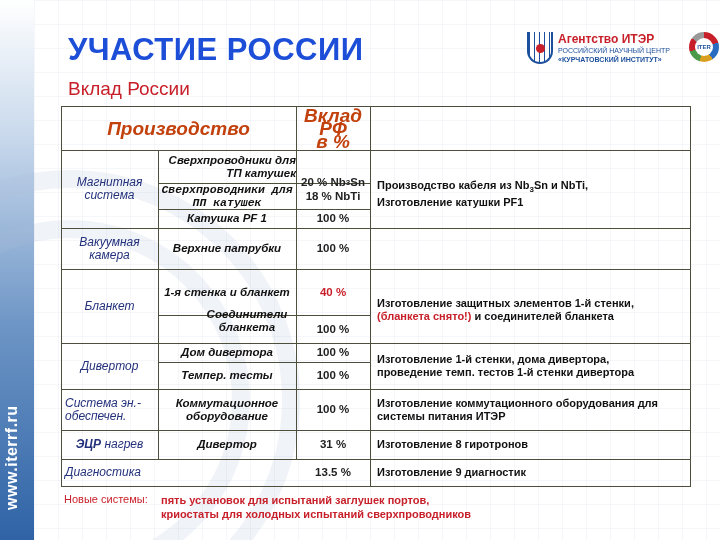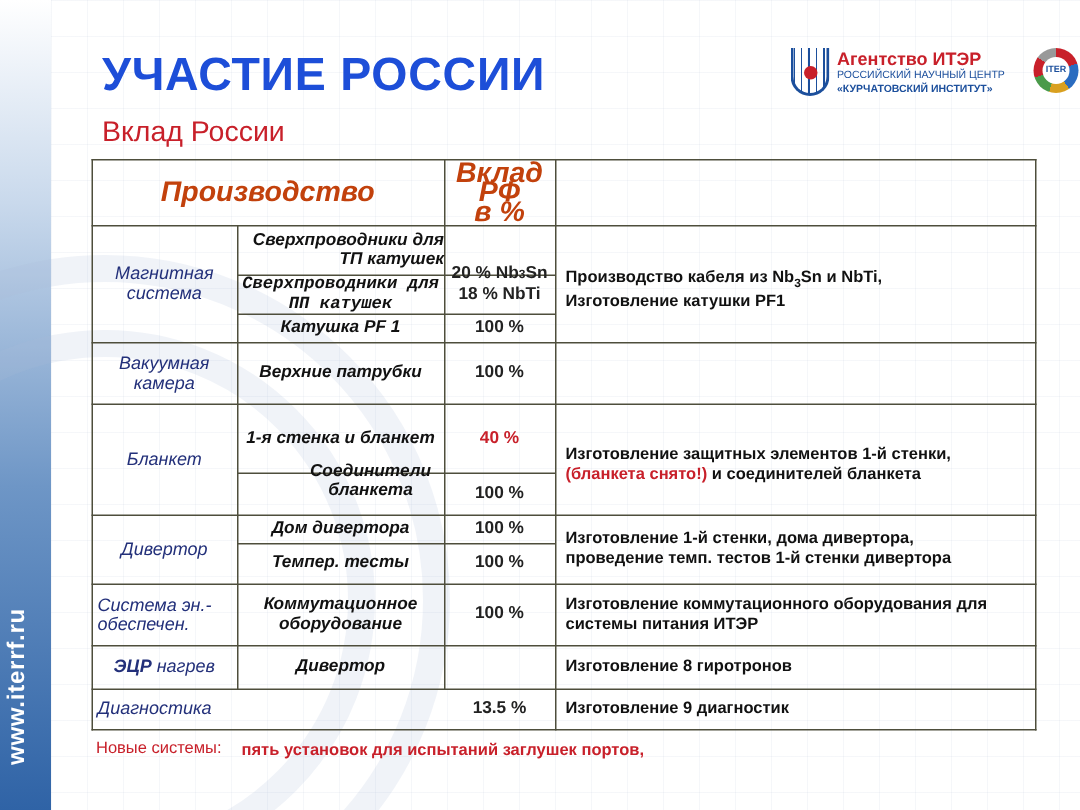--- a/index.html
+++ b/index.html
@@ -168,23 +168,25 @@
   <div class="cell col1" style="left:0;top:283px;width:97px;height:41px;text-align:left;justify-content:flex-start;padding-left:4px;">Система эн.- обеспечен.</div>
   <div class="cell col2" style="left:97px;top:283px;width:138px;height:41px;padding:18px 18px;">Коммутационное оборудование</div>
   <div class="cell col3" style="left:235px;top:283px;width:74px;height:41px;">100 %</div>
   <div class="cell col4" style="left:309px;top:283px;width:320px;height:41px;padding-right:10px;">Изготовление коммутационного оборудования для системы питания ИТЭР</div>
 
   <div class="cell col1" style="left:0;top:324px;width:97px;height:29px;">
     <span style="font-weight:bold;">ЭЦР</span>
       <span style="white-space:pre;"> нагрев</span>
   </div>
   <div class="cell col2" style="left:97px;top:324px;width:138px;height:29px;">Дивертор</div>
+  <div class="cell col3" style="left:235px;top:324px;width:74px;height:29px;">31 %</div>
   <div class="cell col4" style="left:309px;top:324px;width:320px;height:29px;">Изготовление 8 гиротронов</div>
 
   <div class="cell col1" style="left:0;top:353px;width:235px;height:27px;justify-content:flex-start;padding-left:4px;">Диагностика</div>
   <div class="cell col3" style="left:235px;top:353px;width:74px;height:27px;">13.5 %</div>
   <div class="cell col4" style="left:309px;top:353px;width:320px;height:27px;">Изготовление 9 диагностик</div>
 </div>
 
 <div class="footer-label">Новые системы:</div>
 <div class="footer-text">
   <div>пять установок для испытаний заглушек портов,</div>
+  <div>криостаты для холодных испытаний сверхпроводников</div>
 </div>
 
 </body></html>

